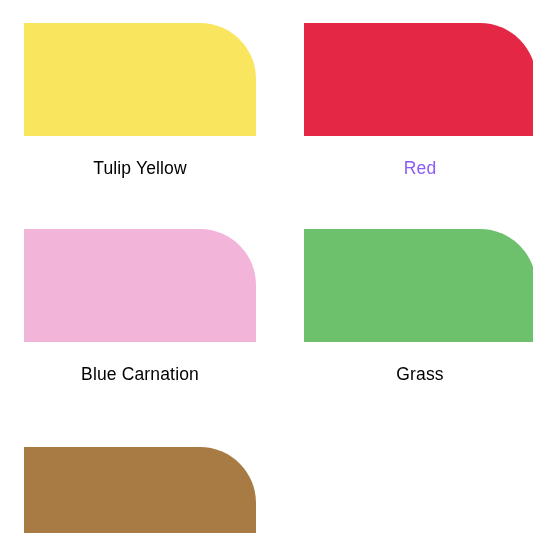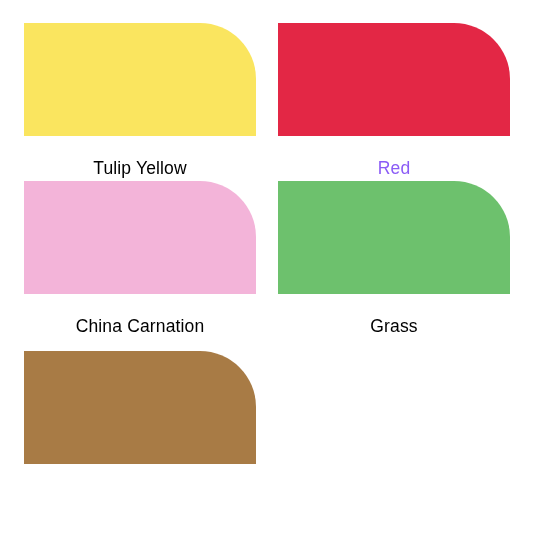--- a/index.html
+++ b/index.html
@@ -29,20 +29,21 @@
     position: absolute;
     left: 24px;
     top: 23px;
     width: 486px;
     height: 490px;
     display: grid;
     grid-template-columns: 232px 232px;
     grid-template-rows: 158px 170px 162px;
     column-gap: 22px;
     row-gap: 0px;
+    gap: 48px;
   }
 
   .swatch-cell {
     position: relative;
     display: flex;
     flex-direction: column;
     align-items: stretch;
   }
 
   .swatch-chip {
@@ -81,21 +82,21 @@
       <div class="swatch-label" style="color: rgb(0, 0, 0);">Tulip Yellow</div>
     </div>
 
     <div class="swatch-cell">
       <div class="swatch-chip" style="background-color: rgb(227, 39, 69);"></div>
       <div class="swatch-label" style="color: #8b5cf6;">Red</div>
     </div>
 
     <div class="swatch-cell">
       <div class="swatch-chip" style="background-color: rgb(243, 180, 217);"></div>
-      <div class="swatch-label" style="color: rgb(0, 0, 0);">China Carnation</div>
+      <div class="swatch-label" style="color: rgb(0, 0, 0);">Blue Carnation</div>
     </div>
 
 
     <div class="swatch-cell">
       <div class="swatch-chip" style="background-color: rgb(109, 193, 109);"></div>
       <div class="swatch-label" style="color: rgb(0, 0, 0);">Grass</div>
     </div>
 
     <div class="swatch-cell">
       <div class="swatch-chip" style="background-color: rgb(168, 123, 69);"></div>

